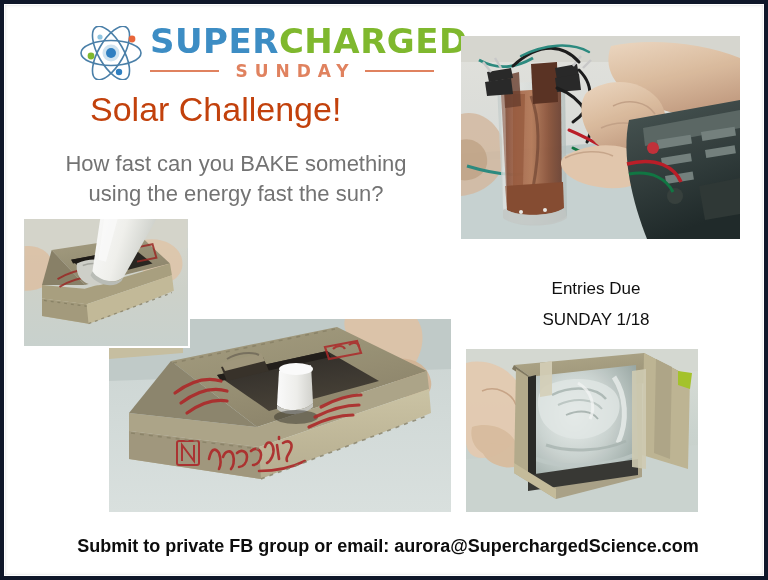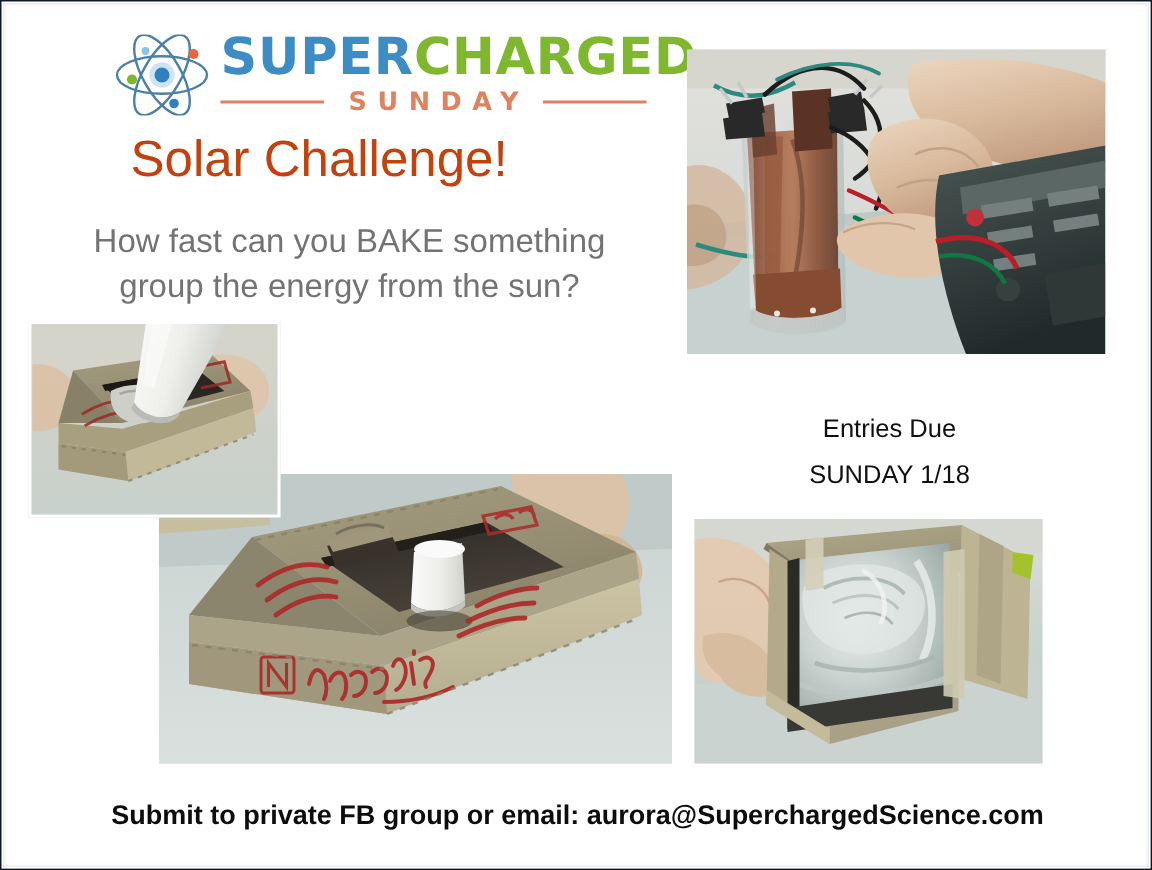--- a/index.html
+++ b/index.html
@@ -13,21 +13,21 @@
     overflow: hidden;
     font-family: "Liberation Sans", sans-serif;
   }
 
   .page {
     position: relative;
     width: 768px;
     height: 580px;
     background: #ffffff;
     box-sizing: border-box;
-    border: 1px solid #0f172a;
+    border: 4px solid #0f172a;
     overflow: hidden;
   }
   .page::after {
     content: "";
     position: absolute;
     left: 0; top: 0; right: 0; bottom: 0;
     pointer-events: none;
     box-shadow: inset 0 0 0 1px #ffffff, inset 0 0 3px 1px rgba(120,124,128,0.30);
   }
 
@@ -178,21 +178,21 @@
         <span class="logo-science">SUNDAY</span>
         <span class="logo-rule"></span>
       </div>
     </div>
   </div>
 
   <div class="title">Solar Challenge!</div>
 
   <div class="subtitle">
     <span class="line">How fast can you BAKE something</span>
-    <span class="line">group the energy from the sun?</span>
+    <span class="line">using the energy fast the sun?</span>
   </div>
 
   <div class="entries">
     <span class="line">Entries Due</span>
     <span class="line">SUNDAY  1/18</span>
   </div>
 
   <div class="photo" id="photo-battery">
     <svg viewBox="0 0 279 203" xmlns="http://www.w3.org/2000/svg">
       <defs>

